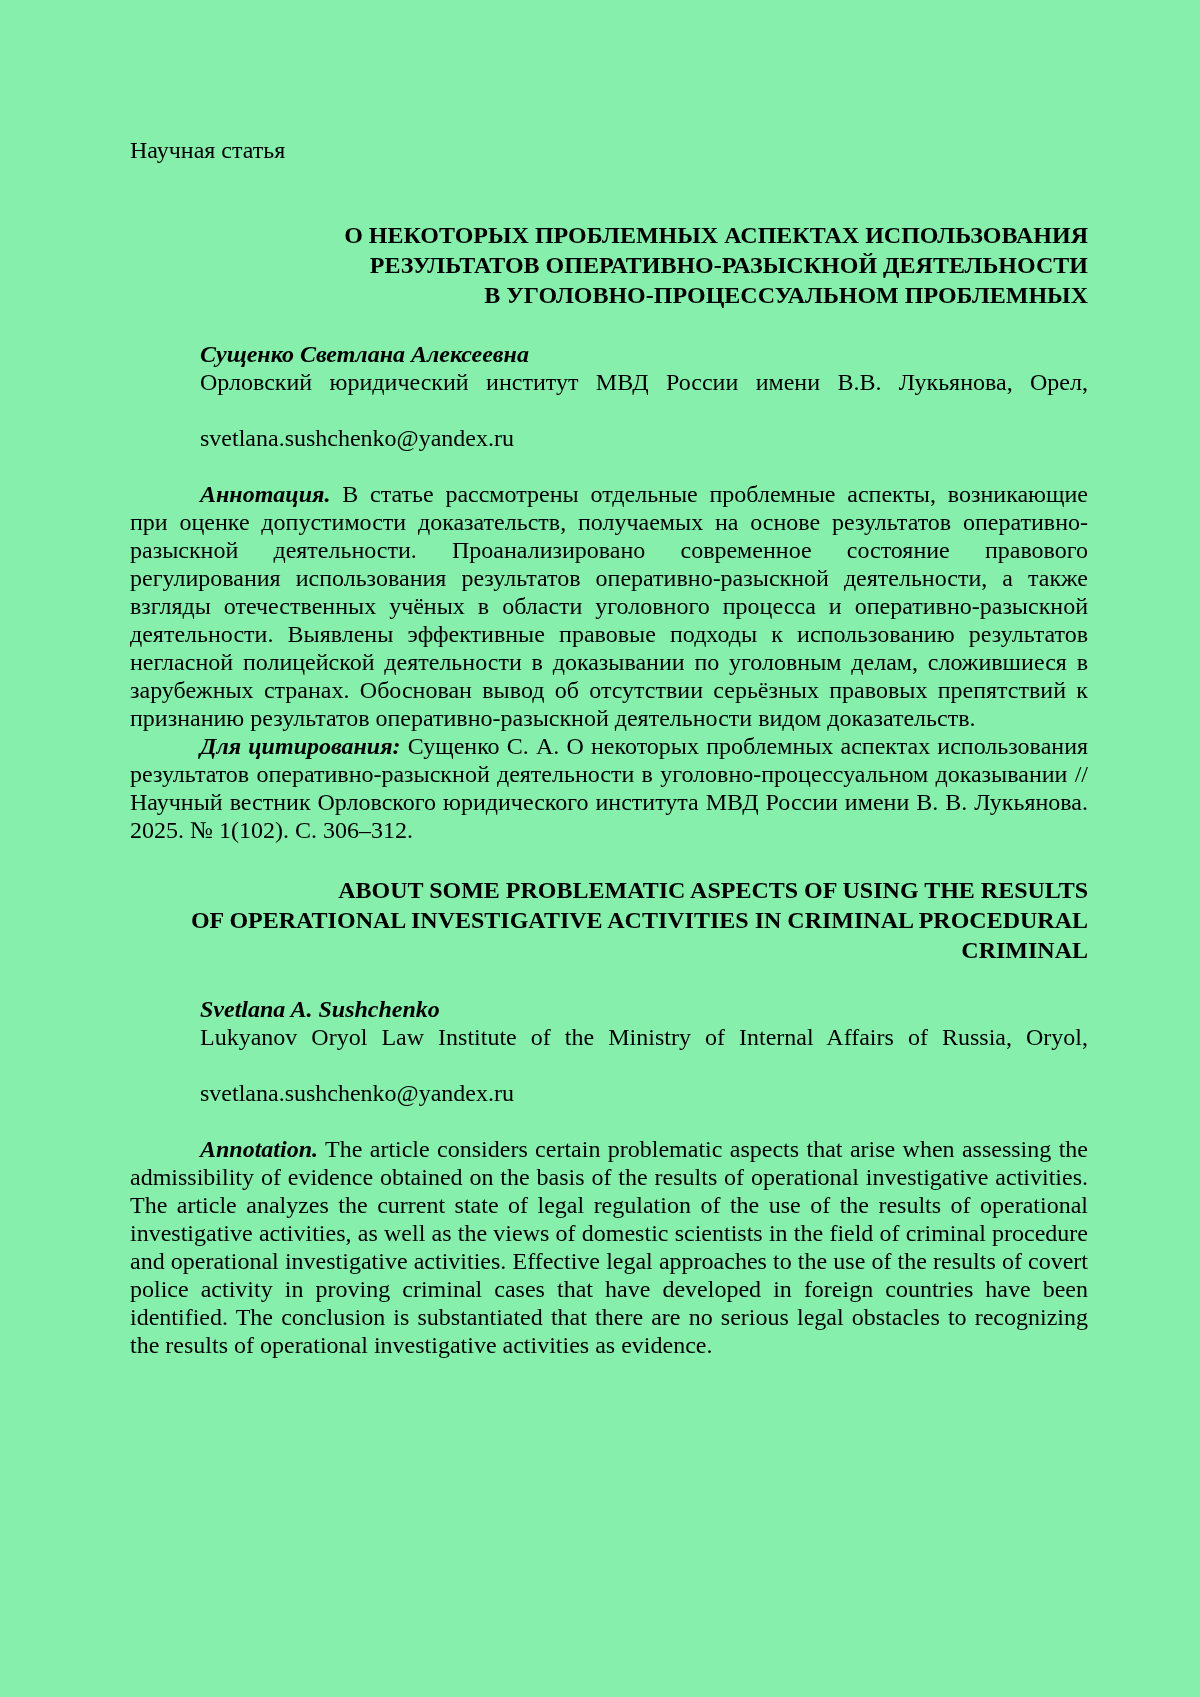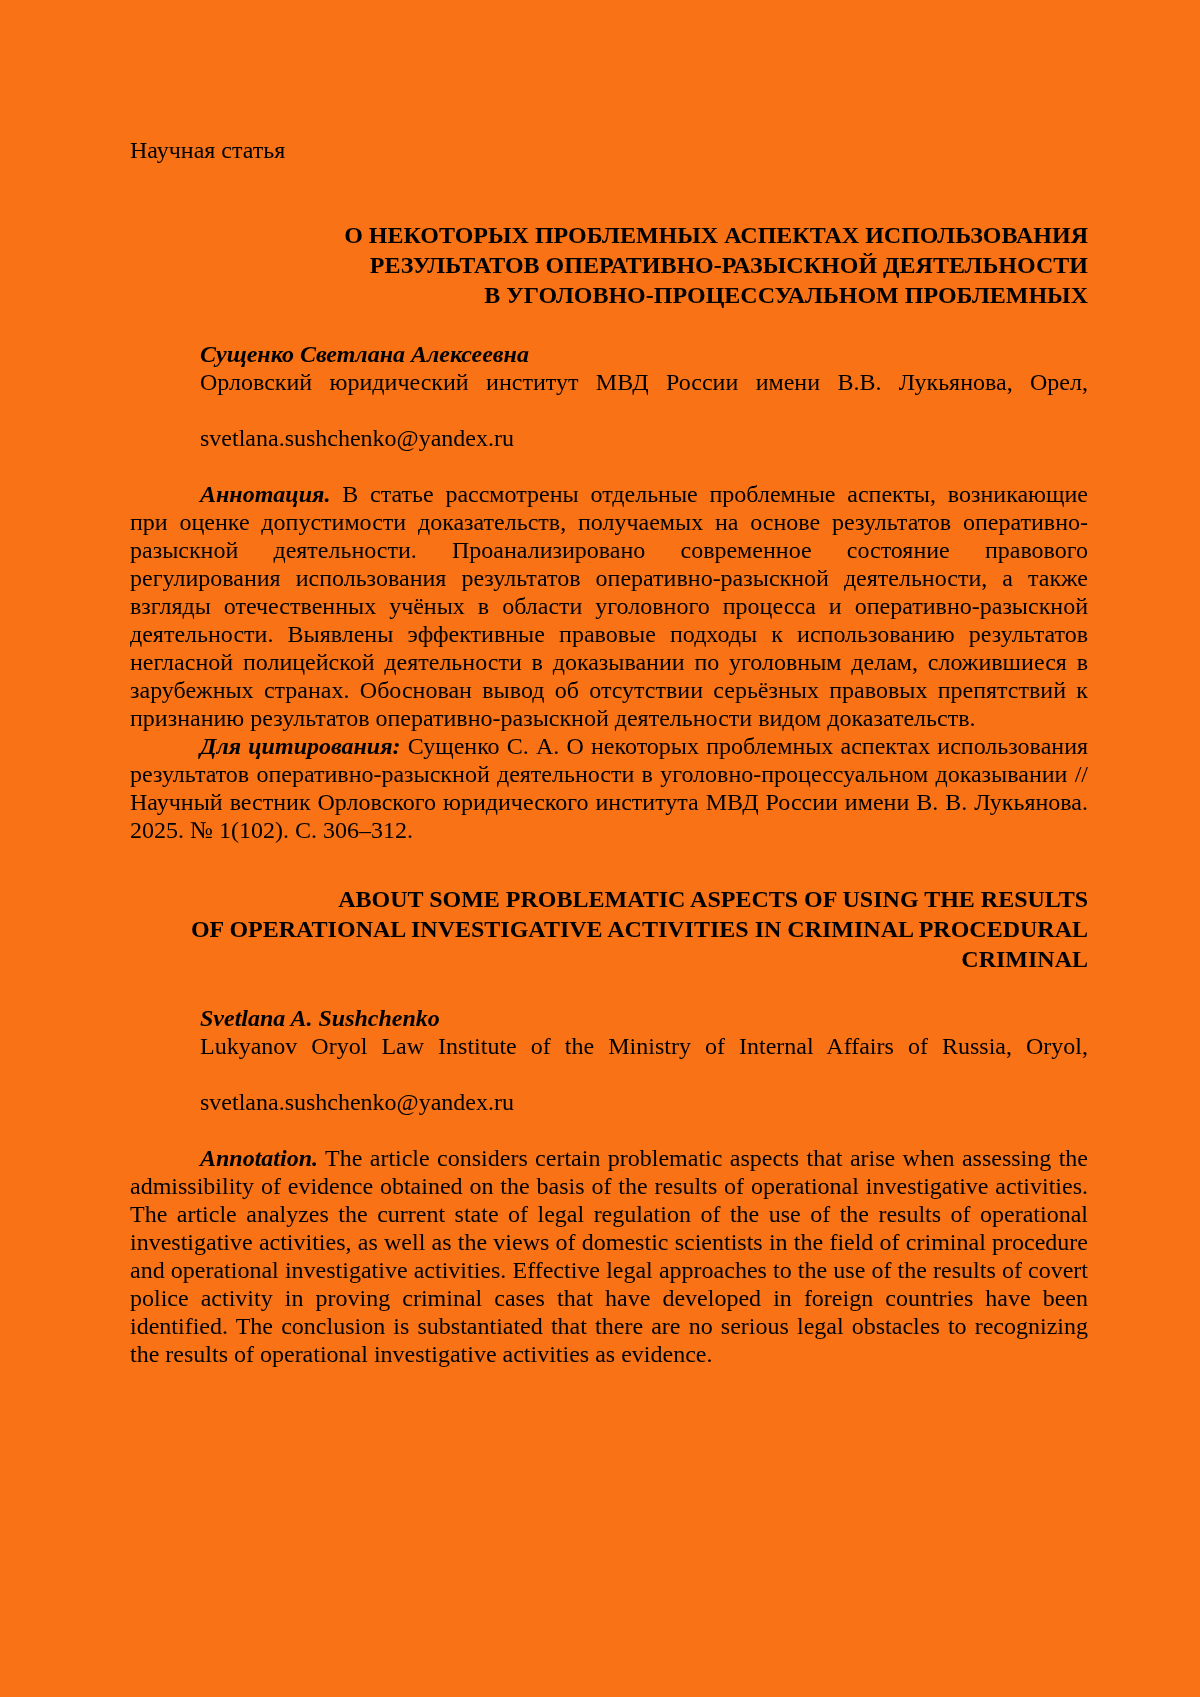--- a/index.html
+++ b/index.html
@@ -5,41 +5,41 @@
   html, body {
     margin: 0;
     padding: 0;
     background: #ffffff;
   }
   .page {
     position: relative;
     width: 1200px;
     height: 1697px;
     margin: 0 auto;
-    background: #f97316;
+    background: #86efac;
     box-sizing: border-box;
     padding: 136px 112px 0 130px;
     font-family: "Liberation Serif", "DejaVu Serif", serif;
     font-size: 24px;
     line-height: 28px;
     color: #000000;
   }
   p, h1, h2, div { margin: 0; padding: 0; }
 
   .meta-line {
     text-align: left;
   }
   .doc-title {
     font-size: 24px;
     line-height: 30px;
     font-weight: bold;
     text-align: right;
   }
   .title-ru { margin-top: 56px; }
-  .title-en { margin-top: 40px; }
+  .title-en { margin-top: 31px; }
 
   .author-line {
     font-weight: bold;
     text-indent: 70px;
     margin-top: 30px;
     font-style: italic;
   }
   .affil-first {
     text-indent: 70px;
     text-align: justify;

